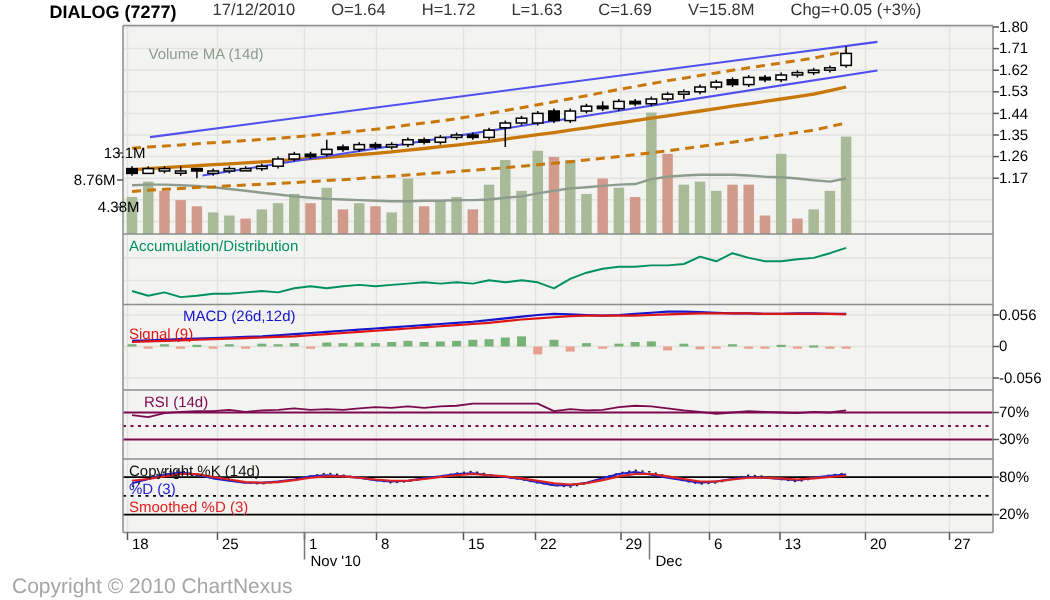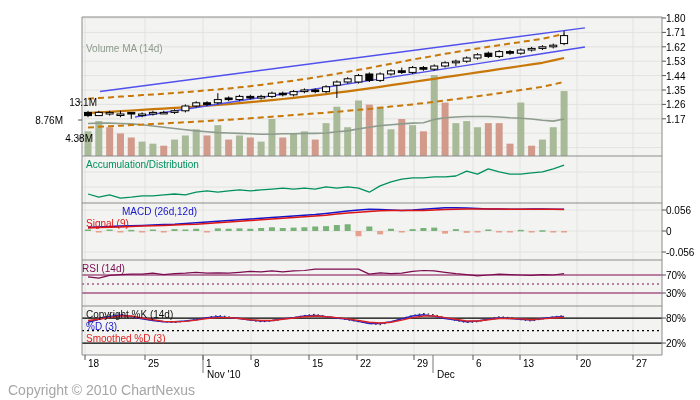--- a/index.html
+++ b/index.html
@@ -322,41 +322,51 @@
       <line x1="78" y1="138" x2="82" y2="138" stroke="#555" stroke-width="1"></line>
       <line x1="662" y1="210" x2="666" y2="210" stroke="#555" stroke-width="1"></line>
       <line x1="662" y1="231" x2="666" y2="231" stroke="#555" stroke-width="1"></line>
       <line x1="662" y1="252" x2="666" y2="252" stroke="#555" stroke-width="1"></line>
       <line x1="662" y1="275" x2="666" y2="275" stroke="#555" stroke-width="1"></line>
       <line x1="662" y1="293" x2="666" y2="293" stroke="#555" stroke-width="1"></line>
       <line x1="662" y1="318.03999999999996" x2="666" y2="318.03999999999996" stroke="#555" stroke-width="1"></line>
       <line x1="662" y1="343.06" x2="666" y2="343.06" stroke="#555" stroke-width="1"></line>
     </svg>
 
-
-  <div class="lbl" style="left:86px;top:31px;color:#8d9c8d;margin-top:12px;">Volume MA (14d)</div>
+  <div class="hdr">
+    <span class="t">DIALOG (7277)</span>
+    <span>17/12/2010</span>
+    <span>O=1.64</span>
+    <span>H=1.72</span>
+    <span>L=1.63</span>
+    <span>C=1.69</span>
+    <span>V=15.8M</span>
+    <span>Chg=+0.05 (+3%)</span>
+  </div>
+
+  <div class="lbl" style="left:99px;top:31px;color:#8d9c8d;">Volume MA (14d)</div>
   <div class="lbl" style="left:86px;top:159px;color:#009060;">Accumulation/Distribution</div>
   <div class="lbl" style="left:86px;top:206px;color:#1515cc;padding-left:36px;">MACD (26d,12d)</div>
   <div class="lbl" style="left:86px;top:218px;color:#dd1515;">Signal (9)</div>
-  <div class="lbl" style="left:82px;top:263px;color:#7c0a50;text-align:center;">RSI (14d)</div>
+  <div class="lbl" style="left:96px;top:263px;color:#7c0a50;text-align:center;">RSI (14d)</div>
   <div class="lbl" style="left:86px;top:309px;color:#111;">Copyright %K (14d)</div>
   <div class="lbl" style="left:86px;top:321px;color:#2222cc;">%D (3)</div>
   <div class="lbl" style="left:86px;top:333px;color:#dd2222;">Smoothed %D (3)</div>
 
   <div id="axis-labels">
       <div class="lbl axis" style="left: 666px; top: 13px;">1.80</div>
       <div class="lbl axis" style="left: 666px; top: 27px;">1.71</div>
       <div class="lbl axis" style="left: 666px; top: 42px;">1.62</div>
       <div class="lbl axis" style="left: 666px; top: 56px;">1.53</div>
       <div class="lbl axis" style="left: 666px; top: 71px;">1.44</div>
       <div class="lbl axis" style="left: 666px; top: 85px;">1.35</div>
       <div class="lbl axis" style="left: 666px; top: 99px;">1.26</div>
       <div class="lbl axis" style="left: 666px; top: 114px;">1.17</div>
       <div class="lbl axis" style="left: 0px; width: 77px; text-align: right; top: 97px; margin-left: 20px;">13.1M</div>
-      <div class="lbl axis" style="left: 0px; width: 63px; text-align: right; top: 115px;">8.76M</div>
+      <div class="lbl axis" style="left: 0px; width: 77px; text-align: right; top: 115px;">8.76M</div>
       <div class="lbl axis" style="left: 16px; width: 77px; text-align: right; top: 133px;">4.38M</div>
       <div class="lbl axis" style="left: 666px; top: 205px;">0.056</div>
       <div class="lbl axis" style="left: 666px; top: 226px;">0</div>
       <div class="lbl axis" style="left: 666px; top: 247px;">-0.056</div>
       <div class="lbl axis" style="left: 666px; top: 270px;">70%</div>
       <div class="lbl axis" style="left: 666px; top: 288px;">30%</div>
       <div class="lbl axis" style="left: 666px; top: 313px;">80%</div>
       <div class="lbl axis" style="left: 666px; top: 338px;">20%</div>
       <div class="lbl axis" style="left: 88px; top: 358px;">18</div>
       <div class="lbl axis" style="left: 148px; top: 358px;">25</div>

